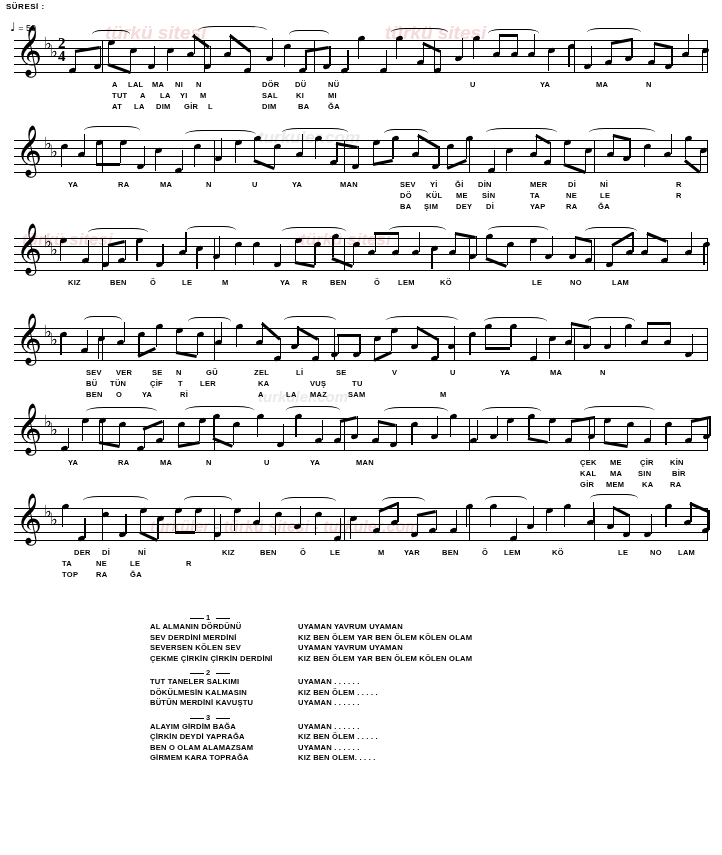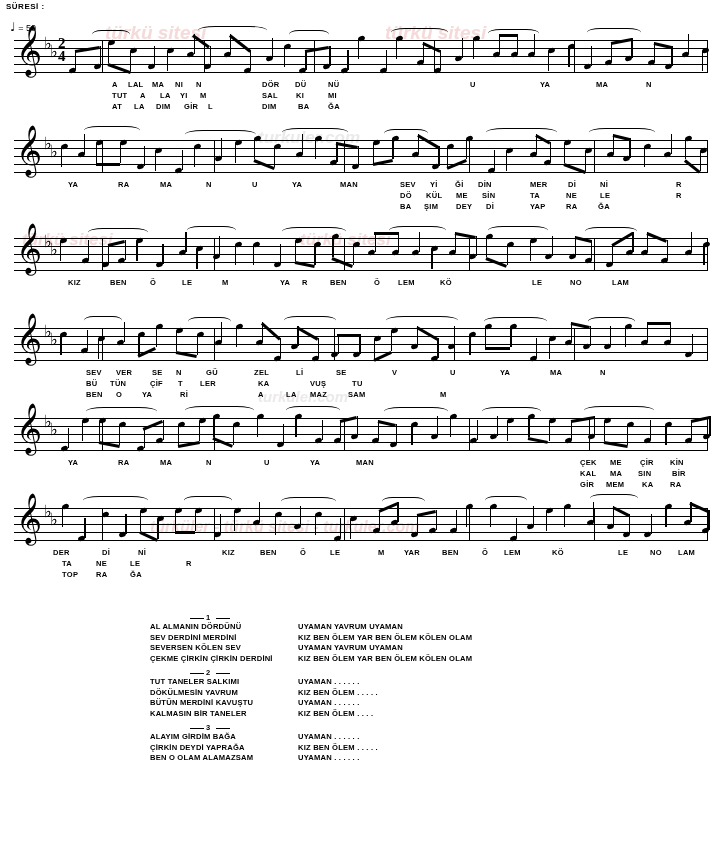--- a/index.html
+++ b/index.html
@@ -870,21 +870,21 @@
           <div class="beam" style="left: 598.961px; top: -2px; width: 17.8553px; transform: rotate(26.6184deg);"></div>
           <div class="beam" style="left: 676.115px; top: -6px; width: 19.735px; transform: rotate(23.9143deg);"></div>
           <div class="slur" style="left: 68.6438px; top: -11.8139px; width: 65.063px;"></div>
           <div class="slur" style="left: 170.296px; top: -12.5043px; width: 47.6285px;"></div>
           <div class="slur" style="left: 266.669px; top: -10.6623px; width: 55.4727px;"></div>
           <div class="slur" style="left: 368.295px; top: -11.3164px; width: 42.846px;"></div>
           <div class="slur" style="left: 470.695px; top: -12.1585px; width: 41.8891px;"></div>
           <div class="slur" style="left: 575.547px; top: -13.886px; width: 48.2748px;"></div>
         </div>
         <div class="lyricrow" style="top: 40px;">
-          <span class="lyr" style="left: 53px;">DER</span>
+          <span class="lyr" style="left: 74px;">DER</span>
           <span class="lyr" style="left: 102px;">Dİ</span>
           <span class="lyr" style="left: 138px;">Nİ</span>
           <span class="lyr" style="left: 222px;">KIZ</span>
           <span class="lyr" style="left: 260px;">BEN</span>
           <span class="lyr" style="left: 300px;">Ö</span>
           <span class="lyr" style="left: 330px;">LE</span>
           <span class="lyr" style="left: 378px;">M</span>
           <span class="lyr" style="left: 404px;">YAR</span>
           <span class="lyr" style="left: 442px;">BEN</span>
           <span class="lyr" style="left: 482px;">Ö</span>
@@ -928,42 +928,42 @@
           <span class="b">KIZ BEN ÖLEM YAR  BEN ÖLEM KÖLEN OLAM</span>
         </div>
       </div>
       <div class="verse">
         <div class="vnum">2</div>
         <div class="vline">
           <span class="a">TUT TANELER SALKIMI</span>
           <span class="b">UYAMAN . . . . . .</span>
         </div>
         <div class="vline">
-          <span class="a">DÖKÜLMESİN YAVRUM</span>
+          <span class="a">DÖKÜLMESİN KALMASIN</span>
           <span class="b">KIZ BEN ÖLEM . . . . .</span>
         </div>
         <div class="vline">
           <span class="a">BÜTÜN MERDİNİ KAVUŞTU</span>
           <span class="b">UYAMAN . . . . . .</span>
-        </div>
-        <div class="vline">
-          <span class="a">KALMASIN BİR TANELER</span>
-          <span class="b">KIZ BEN  ÖLEM . . . .</span>
         </div>
       </div>
       <div class="verse">
         <div class="vnum">3</div>
         <div class="vline">
           <span class="a">ALAYIM GİRDİM BAĞA</span>
           <span class="b">UYAMAN . . . . . .</span>
         </div>
         <div class="vline">
           <span class="a">ÇİRKİN  DEYDİ YAPRAĞA</span>
           <span class="b">KIZ BEN ÖLEM . . . . .</span>
         </div>
         <div class="vline">
           <span class="a">BEN  O OLAM ALAMAZSAM</span>
           <span class="b">UYAMAN . . . . . .</span>
         </div>
+        <div class="vline">
+          <span class="a">GİRMEM KARA TOPRAĞA</span>
+          <span class="b">KIZ BEN OLEM. . . . .</span>
+        </div>
       </div>
     </div>
 
 </div>
 
 </body></html>

